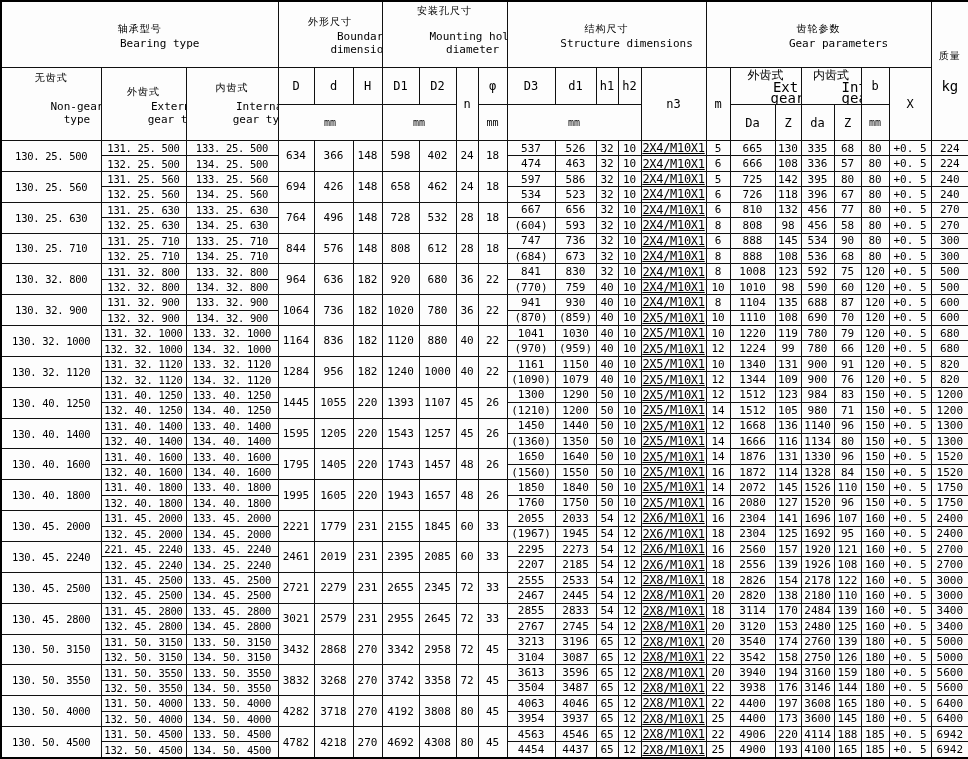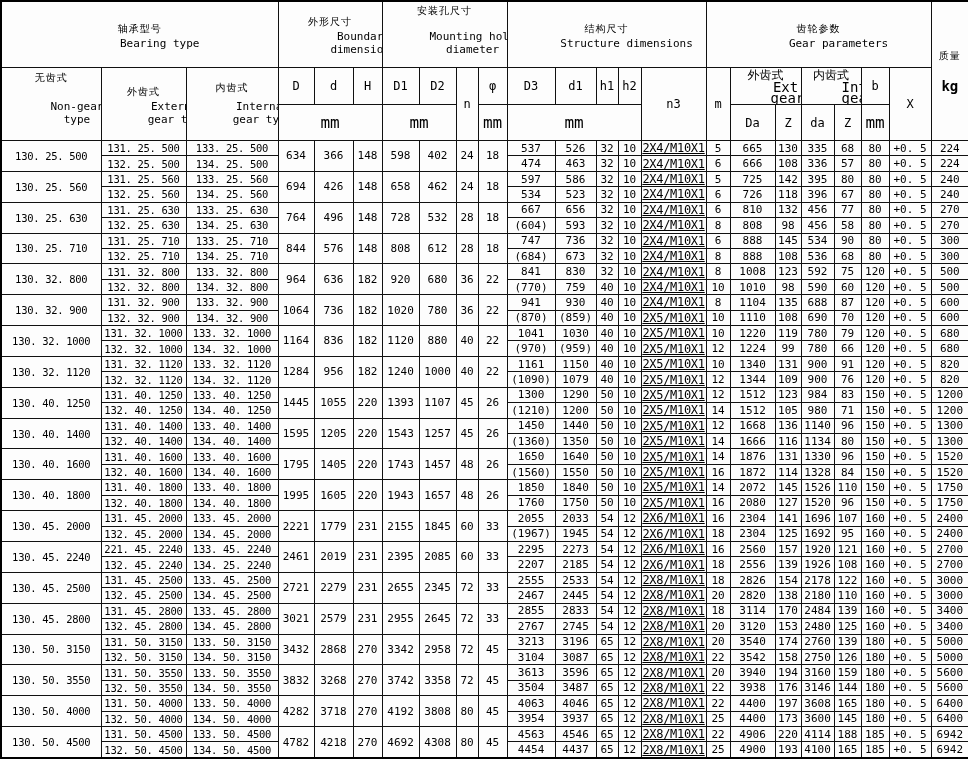--- a/index.html
+++ b/index.html
@@ -19,22 +19,22 @@
     padding: 0;
     text-align: center;
     vertical-align: middle;
     overflow: hidden;
     font-weight: normal;
   }
   
   thead th .zh { font-size: 10px; line-height: 17px; letter-spacing: 1px; }
   thead th .en { font-size: 11px; line-height: 13px; white-space: normal; padding-left: 40px; }
   thead th.sym { font-size: 12px; }
-  thead th .unit-bold { font-size: 14px; font-weight: bold; line-height: 18px; }
-  thead th.mm-cell { font-size: 16px; }
+  thead th .unit-bold { font-size: 14px; font-weight: normal; line-height: 18px; }
+  thead th.mm-cell { font-size: 10px; }
   thead th.gear-sub .zh { font-size: 12px; line-height: 14px; letter-spacing: 0; }
   thead th.gear-sub .en { font-size: 14px; line-height: 11px; }
   tr.h-row1 { height: 62px; }
   tr.h-row2 { height: 30px; }
   tr.h-row3 { height: 36px; }
   
   tbody td { font-size: 11px; white-space: nowrap; }
   tbody td.type-cell { font-size: 10.5px; letter-spacing: -0.3px; }
   tbody td.n3-cell { font-size: 12px; letter-spacing: -0.3px; text-decoration: underline; }
 </style>

